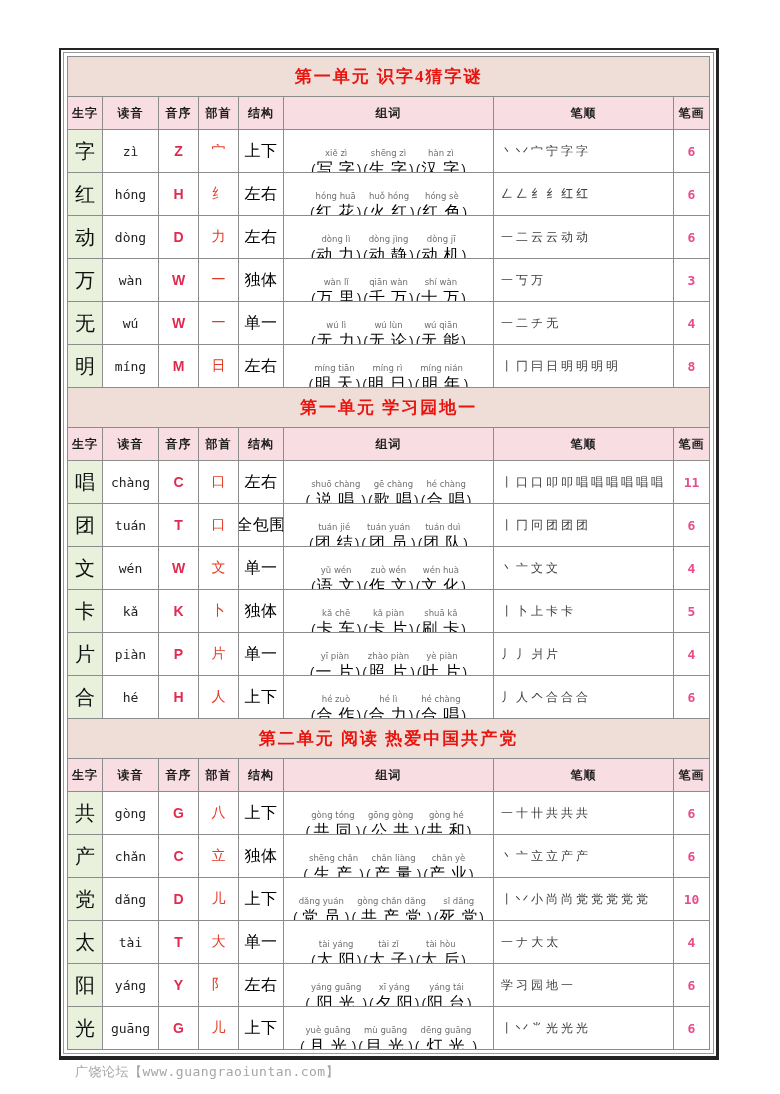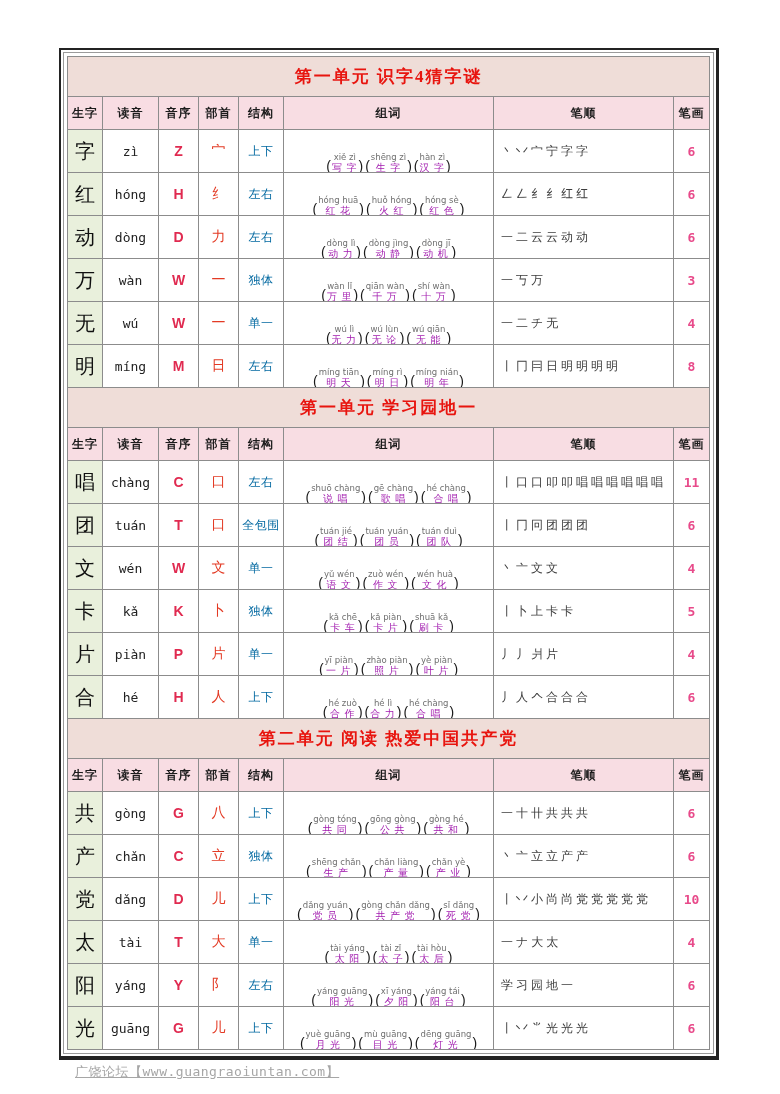--- a/index.html
+++ b/index.html
@@ -29,34 +29,33 @@
     grid-column:1/-1;height:40px;background:#efddd8;
     color:#e8150f;font-weight:bold;font-size:17px;letter-spacing:2px;
     font-family:"Liberation Serif",serif;
   }
   .hcell{height:33px;background:#f8dde3;font-weight:bold;font-size:12px;color:#1c1c1c;letter-spacing:1px;}
   .drow{height:43px;}
   .char-cell{background:#e9f0dc;font-size:20px;color:#101010;font-family:"Liberation Serif",serif;}
   .pinyin-cell{font-family:"DejaVu Sans Mono",monospace;font-size:13px;color:#222222;}
   .initial-cell{color:#e02a50;font-weight:bold;font-size:14px;}
   .radical-cell{color:#e33a24;font-size:14px;font-family:"Liberation Serif",serif;}
-  .struct-cell{font-size:12px;color:#0369a1;letter-spacing:0.5px;white-space:nowrap;}
+  .struct-cell{font-size:16px;color:#000000;letter-spacing:0.5px;white-space:nowrap;}
   .words-cell{gap:2px;padding:0 2px;}
   .wg{display:inline-flex;align-items:flex-end;}
   .paren{font-size:14px;color:#1a1a1a;line-height:1.15;}
   .stack{display:inline-flex;flex-direction:column;align-items:center;padding:0 1px;}
   .py{font-size:8.5px;color:#6f6f6f;line-height:1.25;white-space:nowrap;font-family:"DejaVu Sans",sans-serif;margin-top:24px;}
-  .zh{font-size:10px;color:#a21caf;line-height:1.2;white-space:nowrap;letter-spacing:1px;font-family:"Liberation Serif",serif;}
+  .zh{font-size:16px;color:#000000;line-height:1.2;white-space:nowrap;letter-spacing:1px;font-family:"Liberation Serif",serif;}
   .strokes-cell{justify-content:flex-start;padding-left:7px;font-size:12px;letter-spacing:3px;color:#3d3d3d;font-family:"Liberation Serif",serif;}
   .count-cell{color:#e84a8a;font-size:13px;font-weight:bold;font-family:"DejaVu Sans Mono",monospace;}
   .footer{
     position:absolute;left:75px;top:1063px;
     color:#a6a6a6;font-size:13px;letter-spacing:0.5px;
     font-family:"DejaVu Sans Mono",monospace;
-    text-decoration:underline;
   }
 </style>
 </head>
 <body>
 
 <div class="page">
   <div class="sheet">
     <div class="sheet-inner" id="sections">
         <section class="section">
           <div class="cell trow">第一单元  识字4猜字谜</div>

